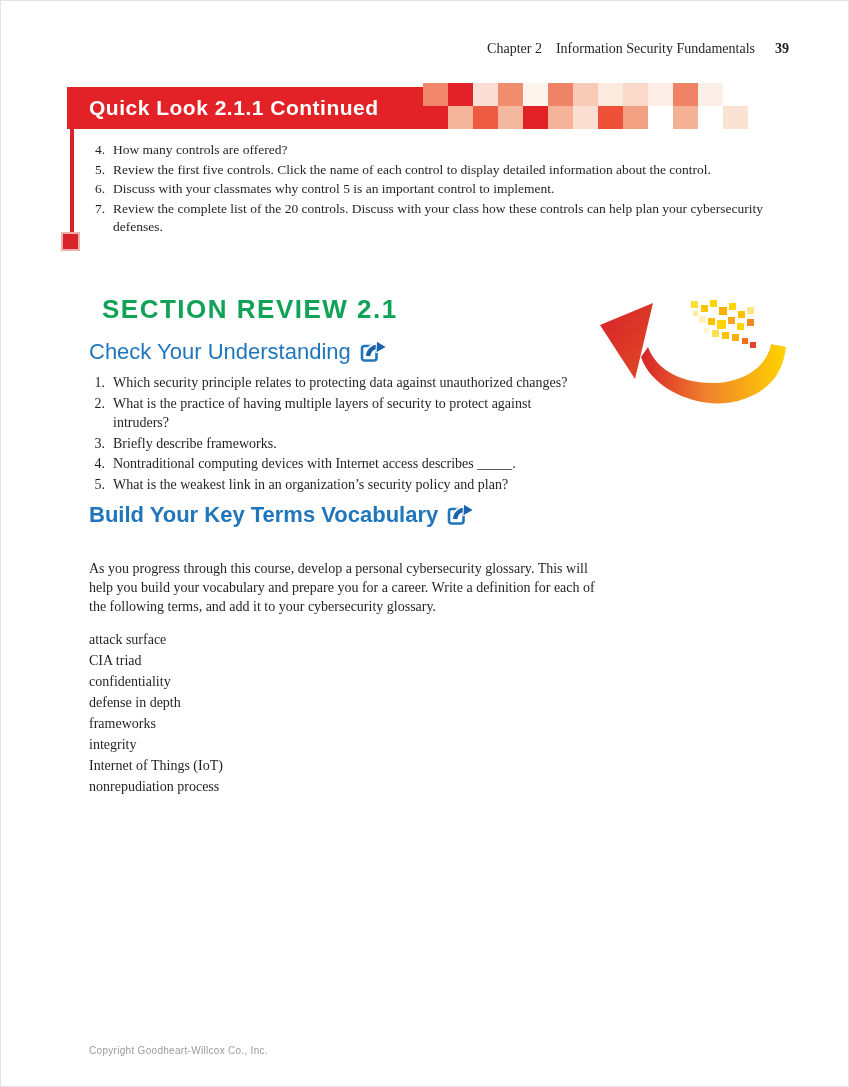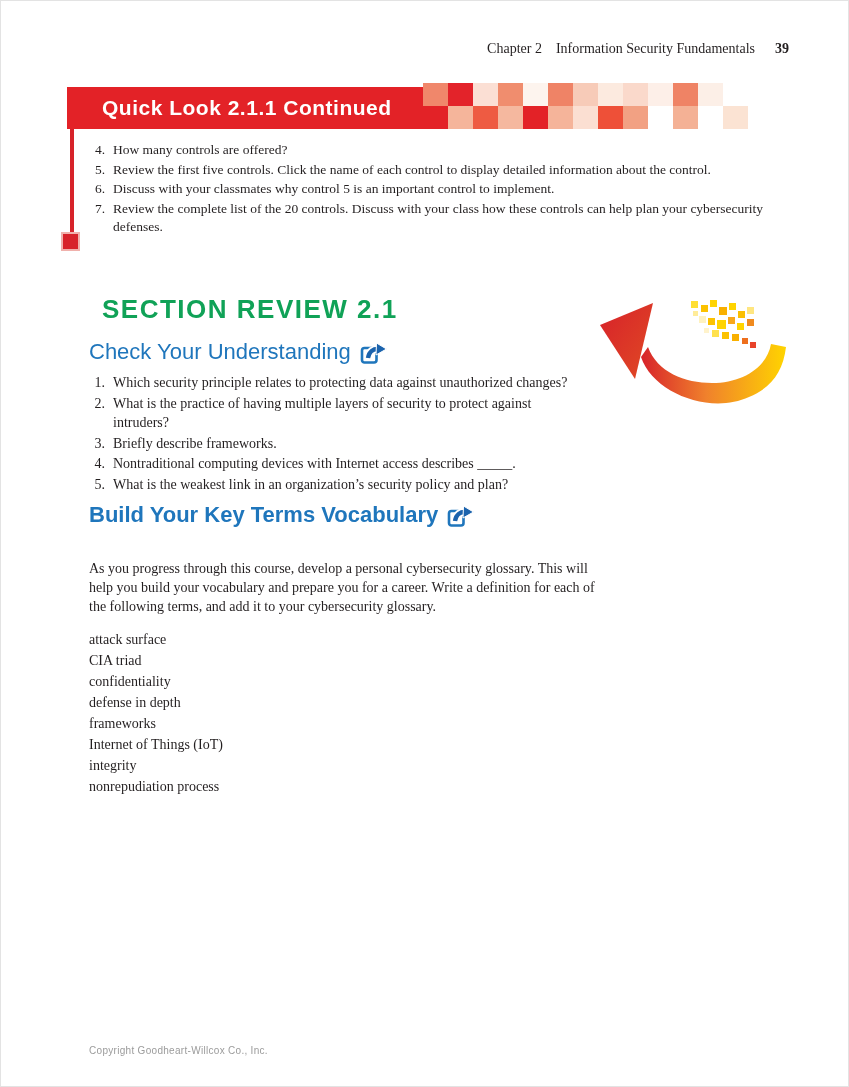--- a/index.html
+++ b/index.html
@@ -14,21 +14,21 @@
   .header {
     position:absolute; top:40px; right:59px;
     font-size:14px; color:#231f20; white-space:nowrap;
   }
   .header .chapter { margin-right:14px; }
   .header .pageno { font-weight:bold; margin-left:20px; }
 
   
   .banner {
     position:absolute; left:66px; top:86px; width:364px; height:42px;
-    background:#e32227; display:flex; align-items:center;padding-left:13px;
+    background:#e32227; display:flex; align-items:center;
   }
   .banner-title {
     font-family:"Liberation Sans", sans-serif; font-weight:bold;
     color:#ffffff; font-size:21px; letter-spacing:0.5px; padding-left:22px;
     white-space:nowrap;
   }
   .mosaic { position:absolute; left:422px; top:82px; }
   .mosaic-row { display:flex; height:23px; }
   .mosaic-row .sq { width:25px; height:23px; flex:none; }
 
@@ -48,21 +48,21 @@
 
   
   .section-title {
     position:absolute; left:86px; top:293px;
     font-family:"Liberation Sans", sans-serif; font-weight:800;
     font-size:26px; letter-spacing:1.5px; color:#10a257; white-space:nowrap;margin-left:15px;
   }
 
   
   .subhead {
-    position:absolute; left:88px; display:flex; align-items:flex-end; gap:9px;
+    position:absolute; left:88px; display:flex; align-items:flex-start; gap:9px;
     font-family:"Liberation Sans", sans-serif; font-size:22px; color:#1f76bc;
     white-space:nowrap;
   }
   .subhead.check { top:338px; }
   .subhead.vocab { top:501px;font-weight:bold; }
   .ext-icon { display:inline-block; }
 
   
   .intro {
     position:absolute; left:88px; top:558px; width:516px;
@@ -235,20 +235,20 @@
 
   <div class="terms">
     <div class="col">
       <span class="term">attack surface</span>
       <span class="term">CIA triad</span>
       <span class="term">confidentiality</span>
       <span class="term">defense in depth</span>
     </div>
     <div class="col">
       <span class="term">frameworks</span>
+      <span class="term">integrity</span>
       <span class="term">Internet of Things (IoT)</span>
-      <span class="term">integrity</span>
       <span class="term">nonrepudiation process</span>
     </div>
   </div>
 
   <div class="footer">Copyright Goodheart-Willcox Co., Inc.</div>
 </div>
 
 </body></html>

